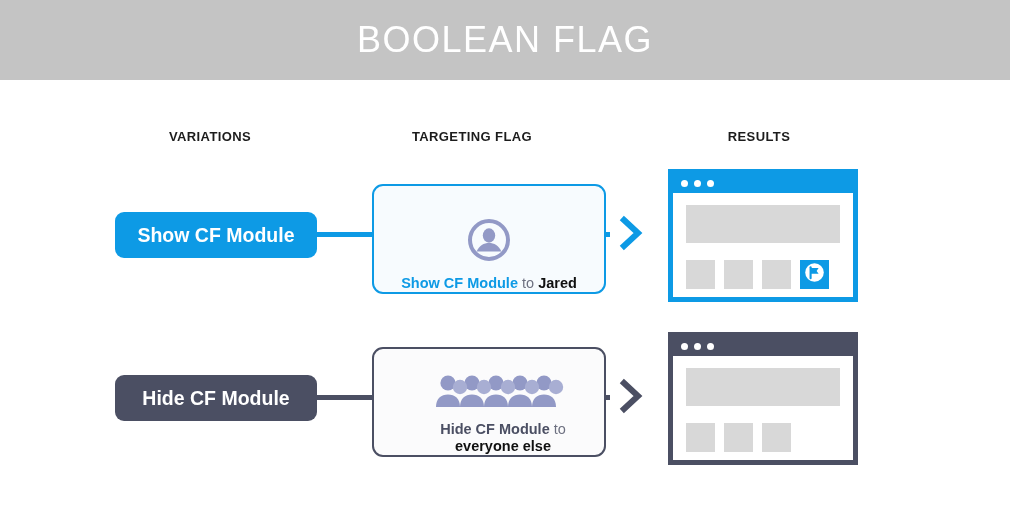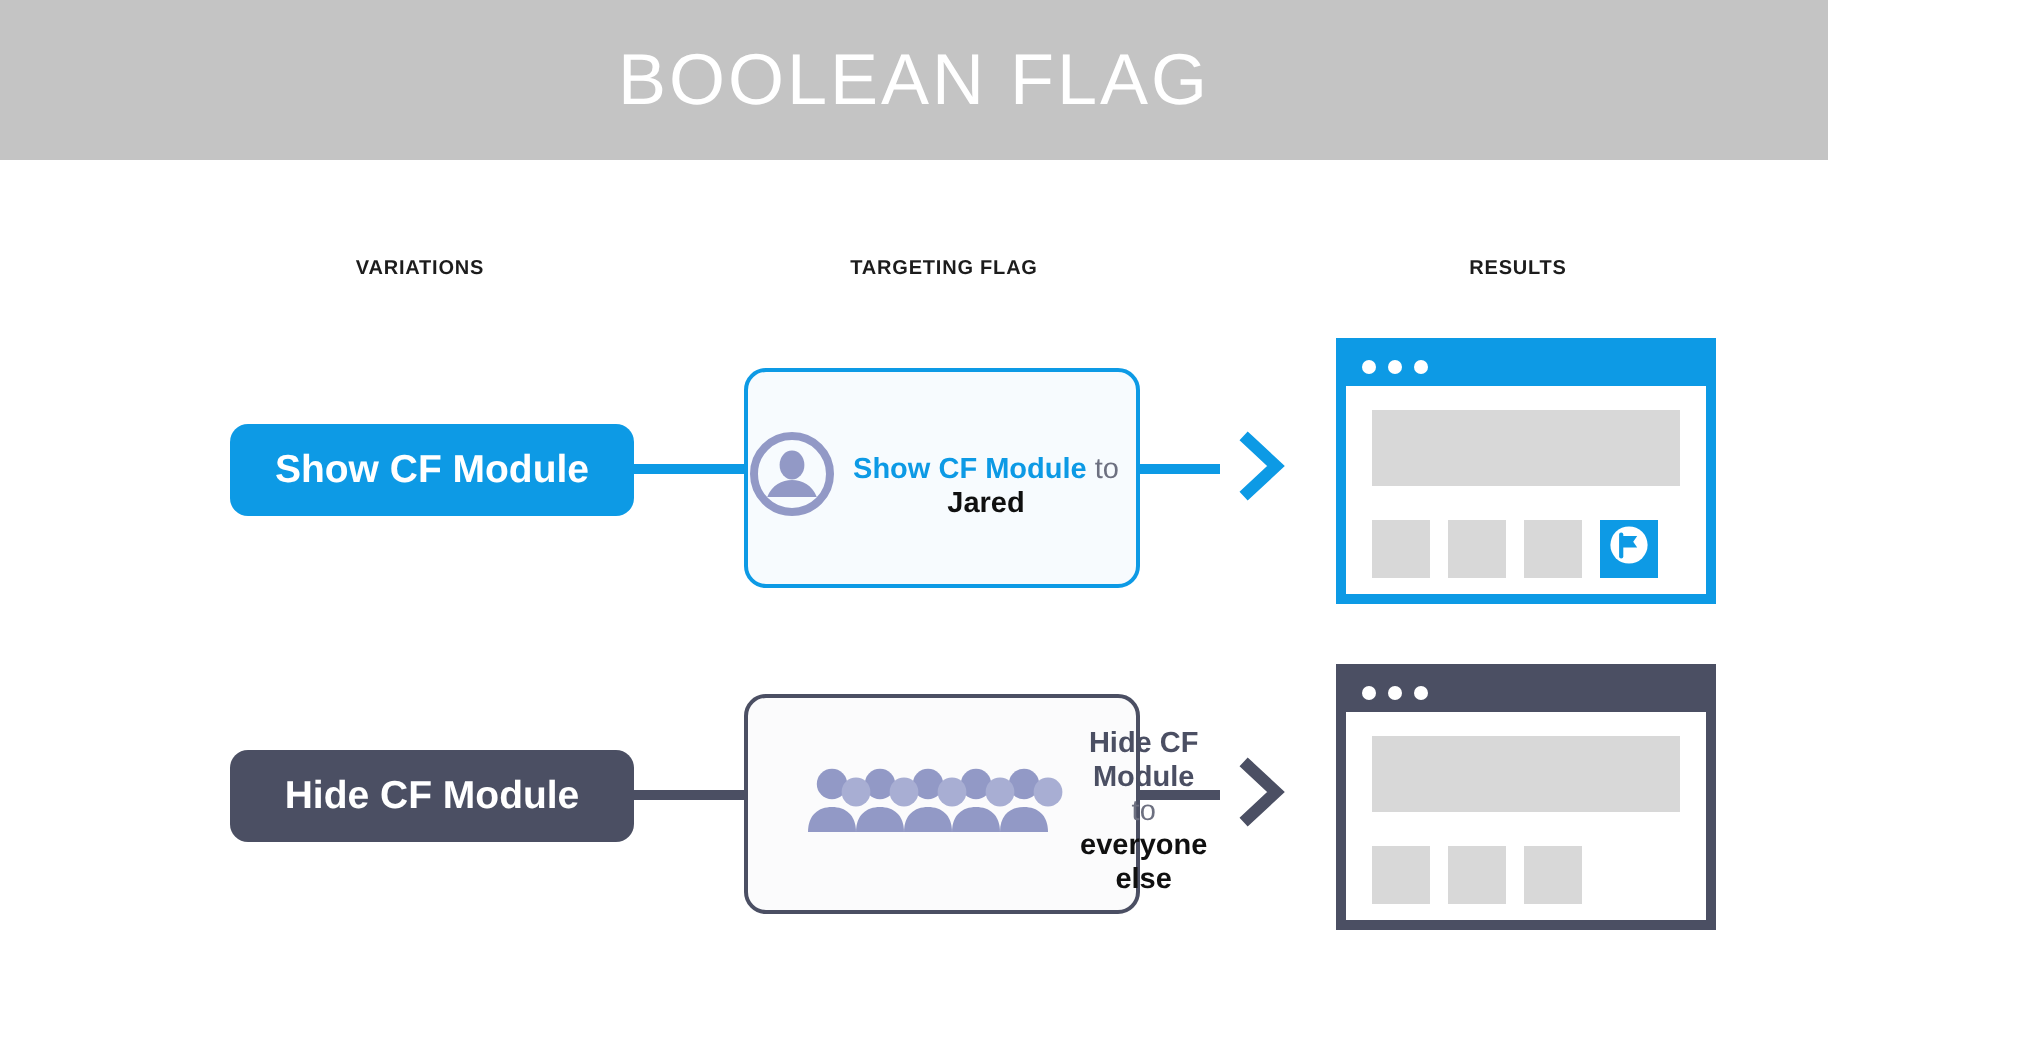--- a/index.html
+++ b/index.html
@@ -2,29 +2,29 @@
 <html><head>
 <meta charset="utf-8">
 <style>
   html,body{margin:0;padding:0;}
   body{
     width:1010px;height:524px;background:#ffffff;
     font-family:"Liberation Sans", sans-serif;
     overflow:hidden;position:relative;
   }
   #banner{
-    position:absolute;left:0;top:0;width:914px;height:80px;
+    position:absolute;left:0;top:0;width:1010px;height:80px;
     background:#c4c4c4;display:flex;align-items:center;justify-content:center;
   }
   #banner-title{
     color:#ffffff;font-size:36px;font-weight:400;letter-spacing:1.5px;
   }
 
   .col-head{
-    position:absolute;font-size:10px;font-weight:bold;color:#1c1c1c;
+    position:absolute;font-size:13px;font-weight:bold;color:#1c1c1c;
     letter-spacing:0.4px;text-align:center;
   }
   #head-variations{left:110px;top:129px;width:200px;}
   #head-targeting{left:372px;top:129px;width:200px;}
   #head-results{left:659px;top:129px;width:200px;text-align:center;}
 
   
   .conn{position:absolute;height:5px;}
   .conn-blue{background:#0d9ae5;}
   .conn-dark{background:#4b4f63;}
@@ -33,23 +33,23 @@
   .pill{
     position:absolute;width:202px;height:46px;border-radius:9px;
     display:flex;align-items:center;justify-content:center;
     color:#ffffff;font-size:19.5px;font-weight:bold;
   }
   #pill-show{left:115px;top:212px;background:#0d9ae5;}
   #pill-hide{left:115px;top:375px;background:#4b4f63;}
 
   
   .rule-card{
-    position:absolute;width:198px;height:110px;border-radius:11px;
-    box-sizing:border-box;display:flex;
-    align-items:center;justify-content:space-between;
+    position:absolute;width:234px;height:110px;border-radius:11px;
+    box-sizing:border-box;display:flex;flex-direction:column;
+    align-items:center;justify-content:flex-end;
   }
   #card-show{left:372px;top:184px;background:#f7fbfe;border:2px solid #0d9ae5;}
   #card-hide{left:372px;top:347px;background:#fbfbfc;border:2px solid #4b4f63;padding-left:28px;}
   .rule-text{
     text-align:center;font-size:14.5px;line-height:17px;margin-top:9px;
     color:#1c1c1c;
   }
   .rt-blue{color:#0d9ae5;font-weight:bold;}
   .rt-dark{color:#4b4f63;font-weight:bold;}
   .rt-to{color:#6d7080;font-weight:normal;}

